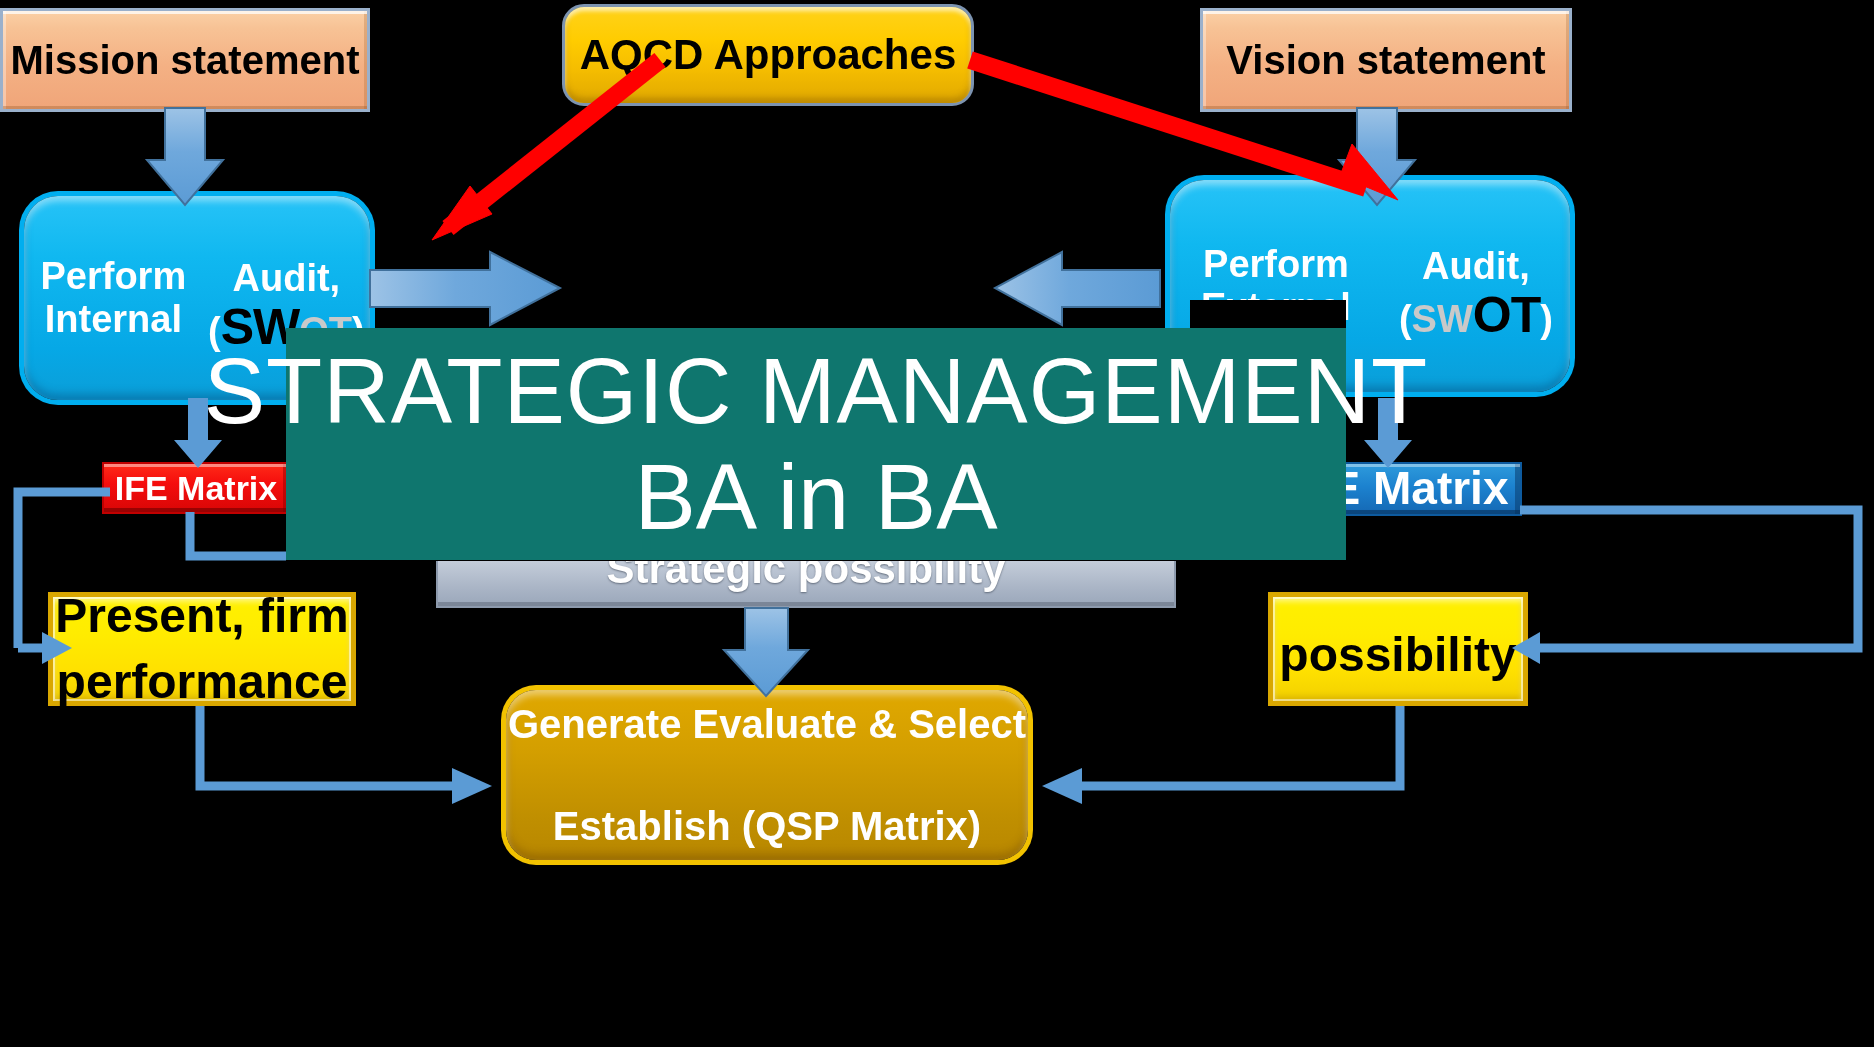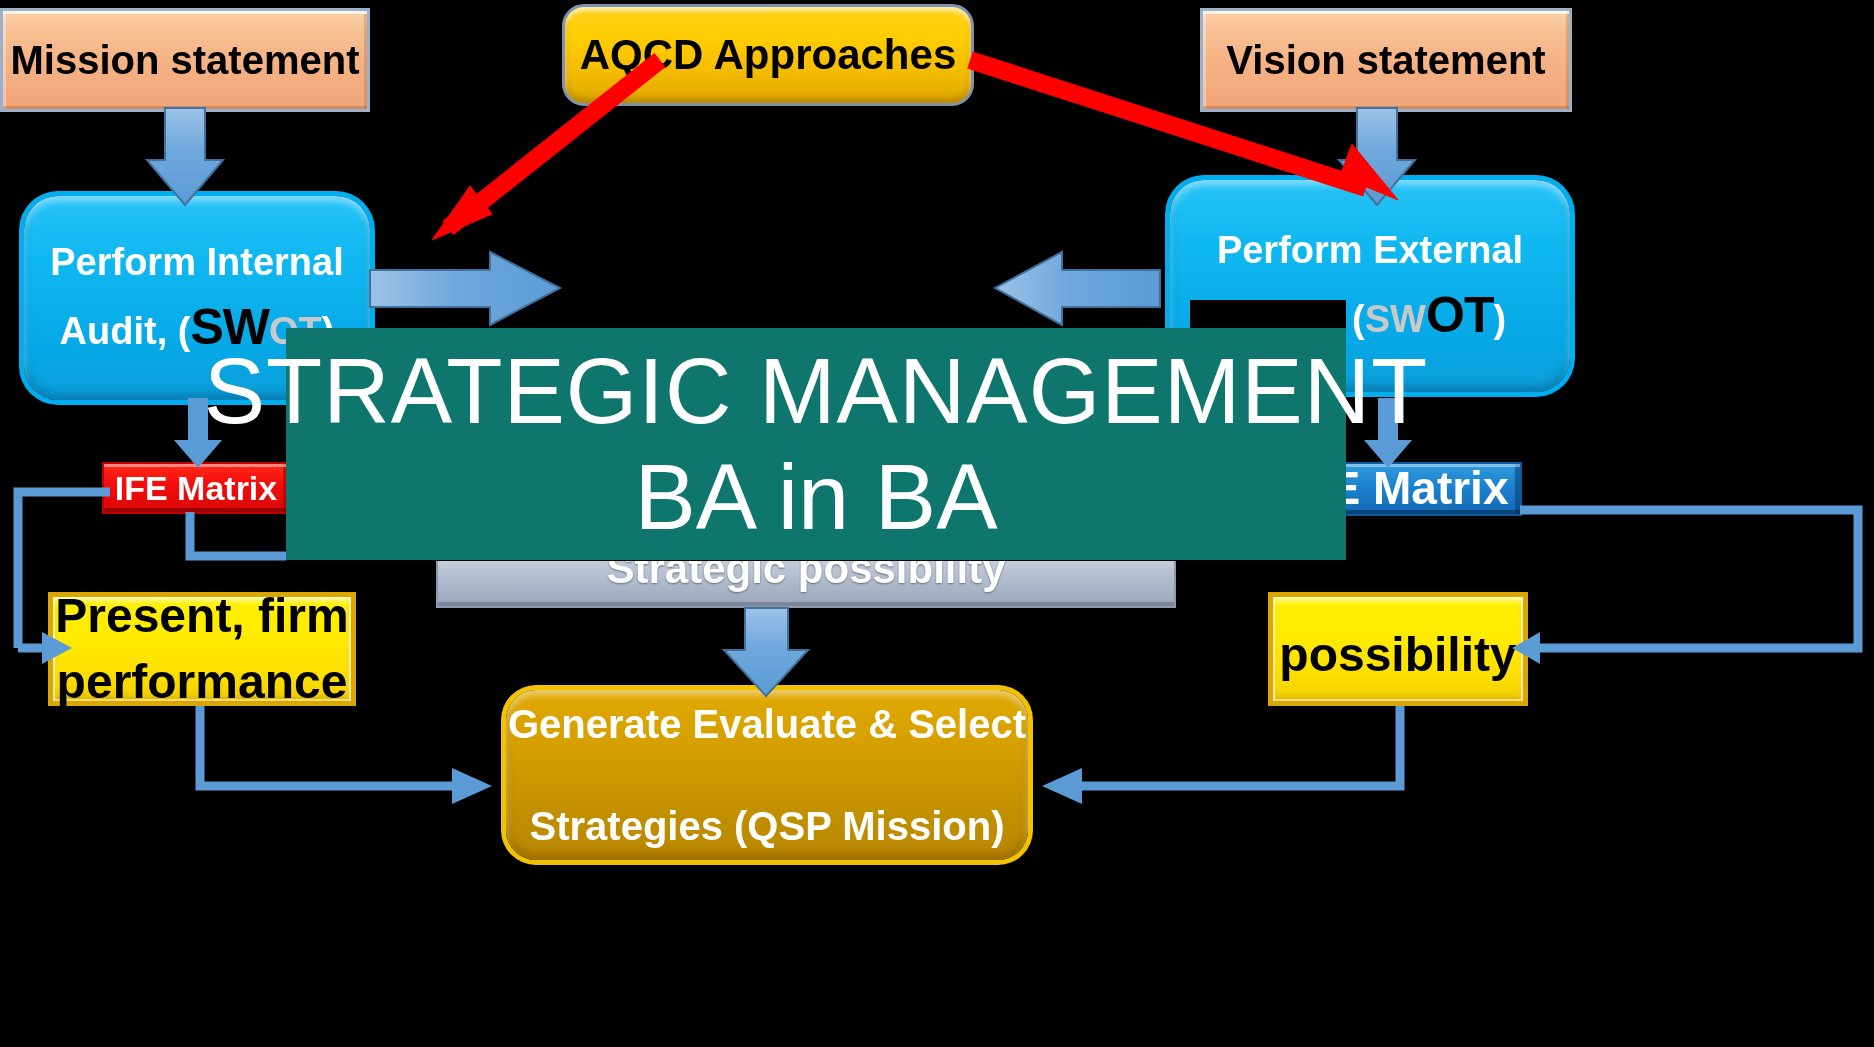--- a/index.html
+++ b/index.html
@@ -53,21 +53,21 @@
   
   .cyan {
     background: linear-gradient(180deg,#27c3f7 0%, #10b8f0 30%, #06a8e6 75%, #0b9ed8 100%);
     border-radius: 34px;
     box-shadow: inset 0 5px 7px rgba(255,255,255,.45),
                 inset 0 -6px 8px rgba(0,60,110,.35),
                 0 0 0 5px #00aeef,
                 0 6px 12px rgba(0,0,0,.6);
     color: #ffffff;
     font-size: 38px;
-    flex-direction: column;
+    flex-direction: row;
   }
   .cyan .ln { display:block; }
   .cyan .ln2 { margin-top: 16px; }
   .swot-dim  { color:#c9c9c9; font-weight:bold; }
   .swot-lit  { color:#000000; font-weight:bold; font-size:50px; letter-spacing:-1px; }
 
   
   .green {
     background: linear-gradient(180deg,#cfe8a8 0%, #c3e29a 40%, #b4da88 100%);
     border-radius: 26px;
@@ -294,21 +294,21 @@
     <span class="ln">Present, firm</span>
     <span class="ln ln2">performance</span>
   </div>
 
   <div class="box yellow" style="left:1268px; top:592px; width:260px; height:114px;">
     <span class="ln ln2">possibility</span>
   </div>
 
   <div class="box darkgold" style="left:506px; top:690px; width:522px; height:170px;gap:47px;">
     <span class="ln">Generate Evaluate &amp; Select</span>
-    <span class="ln ln2">Strategies (QSP Mission)</span>
+    <span class="ln ln2">Establish (QSP Matrix)</span>
   </div>
 
   <svg class="layer over" viewBox="0 0 1874 1047">
 
     <g stroke="#ff0000" fill="#ff0000">
       <line x1="660" y1="60" x2="448" y2="228" stroke-width="18" stroke-linecap="butt"></line>
       <path d="M432 240 L492 214 L470 186 Z"></path>
     </g>
 
     <g stroke="#ff0000" fill="#ff0000">

